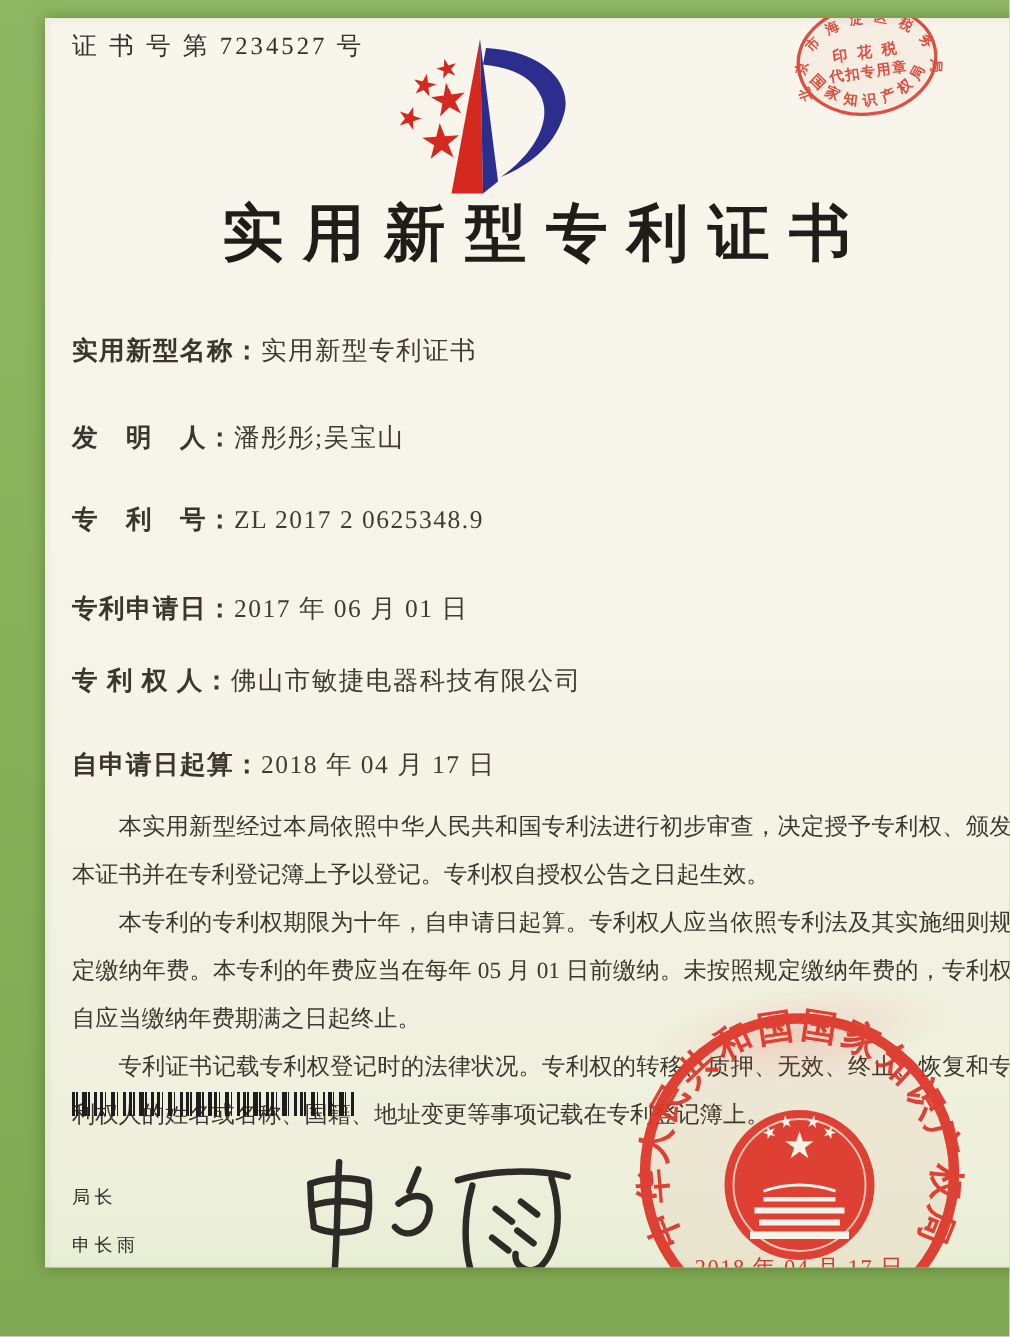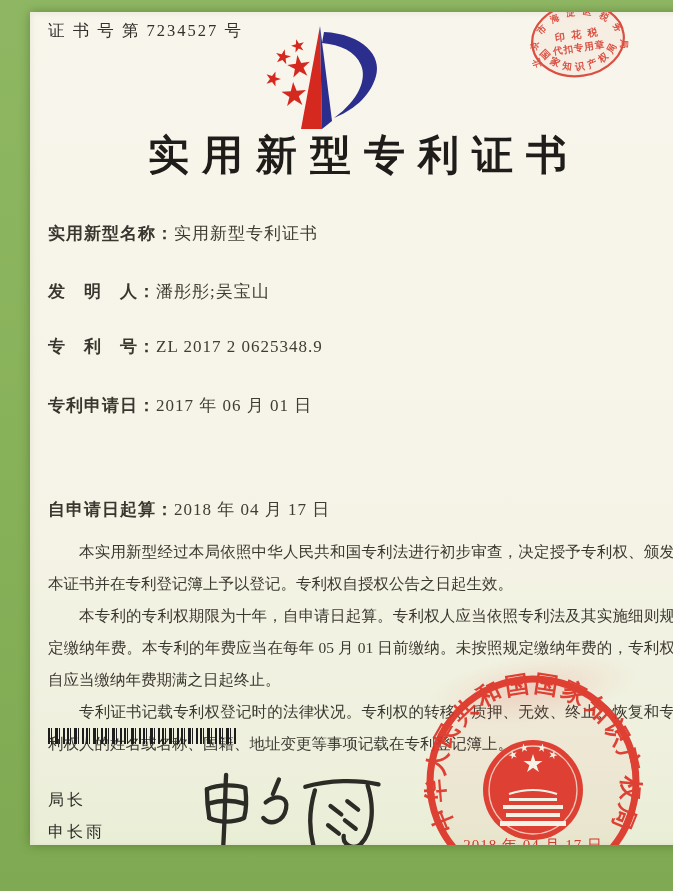--- a/index.html
+++ b/index.html
@@ -42,21 +42,21 @@
     position:absolute;left:18px;top:716px;width:190px;height:16px;
     background:repeating-linear-gradient(90deg,
       #1d1d1d 0 2px,rgba(0,0,0,0) 2px 3px,
       #1d1d1d 3px 4px,rgba(0,0,0,0) 4px 7px,
       #1d1d1d 7px 10px,rgba(0,0,0,0) 10px 11px,
       #1d1d1d 11px 12px,rgba(0,0,0,0) 12px 15px,
       #1d1d1d 15px 17px,rgba(0,0,0,0) 17px 19px);
   }
   .sig-title,.sig-name{
     position:absolute;left:18px;color:#2e2c27;
-    font-family:"Liberation Sans","DejaVu Sans",sans-serif;font-size:16px;letter-spacing:3px;
+    font-family:"Liberation Sans","DejaVu Sans",sans-serif;font-size:12px;letter-spacing:3px;
   }
   .sig-title{top:778px;}
   .sig-name{top:810px;}
   .signature{position:absolute;left:150px;top:758px;width:205px;height:96px;}
   .seal{position:absolute;left:373px;top:640px;width:260px;height:260px;opacity:.93;}
   .seal-date{
     position:absolute;left:408px;top:824px;width:190px;text-align:center;
     color:#cf3a2c;font-size:15px;letter-spacing:1px;white-space:nowrap;
   }
   .tax-stamp{position:absolute;left:486px;top:-24px;width:124px;height:104px;opacity:.92;}
@@ -116,20 +116,23 @@
   </div>
   <div class="field" style="top:268px">
     <span class="flabel">发　明　人：</span><span class="fvalue">潘彤彤;吴宝山</span>
   </div>
   <div class="field" style="top:323px">
     <span class="flabel">专　利　号：</span><span class="fvalue">ZL 2017 2 0625348.9</span>
   </div>
   <div class="field" style="top:382px">
     <span class="flabel">专利申请日：</span><span class="fvalue">2017 年 06 月 01 日</span>
   </div>
+  <div class="field" style="top:430px">
+    <span class="flabel">专 利 权 人：</span><span class="fvalue">佛山市敏捷电器科技有限公司</span>
+  </div>
   <div class="field" style="top:486px">
     <span class="flabel">自申请日起算：</span><span class="fvalue">2018 年 04 月 17 日</span>
   </div>
 
   <div class="body-text">
     <p>本实用新型经过本局依照中华人民共和国专利法进行初步审查，决定授予专利权、颁发本证书并在专利登记簿上予以登记。专利权自授权公告之日起生效。</p>
     <p>本专利的专利权期限为十年，自申请日起算。专利权人应当依照专利法及其实施细则规定缴纳年费。本专利的年费应当在每年 05 月 01 日前缴纳。未按照规定缴纳年费的，专利权自应当缴纳年费期满之日起终止。</p>
     <p>专利证书记载专利权登记时的法律状况。专利权的转移、质押、无效、终止、恢复和专利权人的姓名或名称、国籍、地址变更等事项记载在专利登记簿上。</p>
   </div>
 

